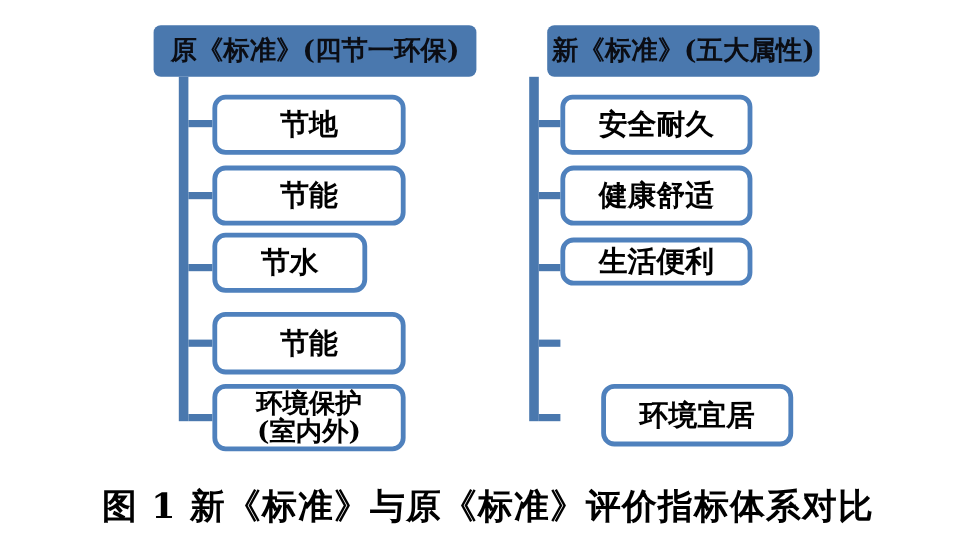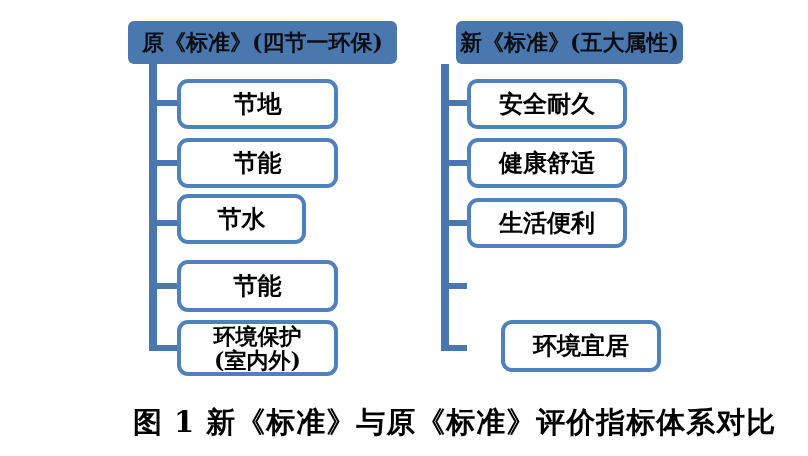--- a/index.html
+++ b/index.html
@@ -72,21 +72,20 @@
     position:absolute;
     left:85px;
     top:403px;
     width:560px;
     text-align:right;
     font-weight:bold;
     font-size:29px;
     color:var(--caption-text);
     white-space:nowrap;
     letter-spacing:1px;
-    margin-left:48px;
   }
 </style>
 </head>
 <body>
 
 <div class="canvas">
 
   <div class="tree-header" style="left:128px;top:21px;width:269px;">原《标准》(四节一环保)</div>
 
   <div class="vbar" style="left:149px;top:64px;height:287px;"></div>
@@ -121,21 +120,21 @@
   <div class="stub" style="left:449px;top:220px;width:18px;"></div>
   <div class="stub" style="left:449px;top:283px;width:18px;"></div>
   <div class="stub" style="left:449px;top:345px;width:18px;"></div>
 
   <div class="node" style="left:467px;top:79px;width:160px;height:50px;border-radius:10px;">
     <span>安全耐久</span>
   </div>
   <div class="node" style="left:467px;top:138px;width:160px;height:50px;">
     <span>健康舒适</span>
   </div>
-  <div class="node" style="left:467px;top:198px;width:160px;height:50px;">
+  <div class="node" style="left:467px;top:198px;width:160px;height:40px;">
     <span>生活便利</span>
   </div>
   <div class="node" style="left:467px;top:320px;width:160px;height:52px;margin-left:34px;">
     <span>环境宜居</span>
   </div>
 
   <div class="caption">图 1  新《标准》与原《标准》评价指标体系对比</div>
 
 </div>
 

